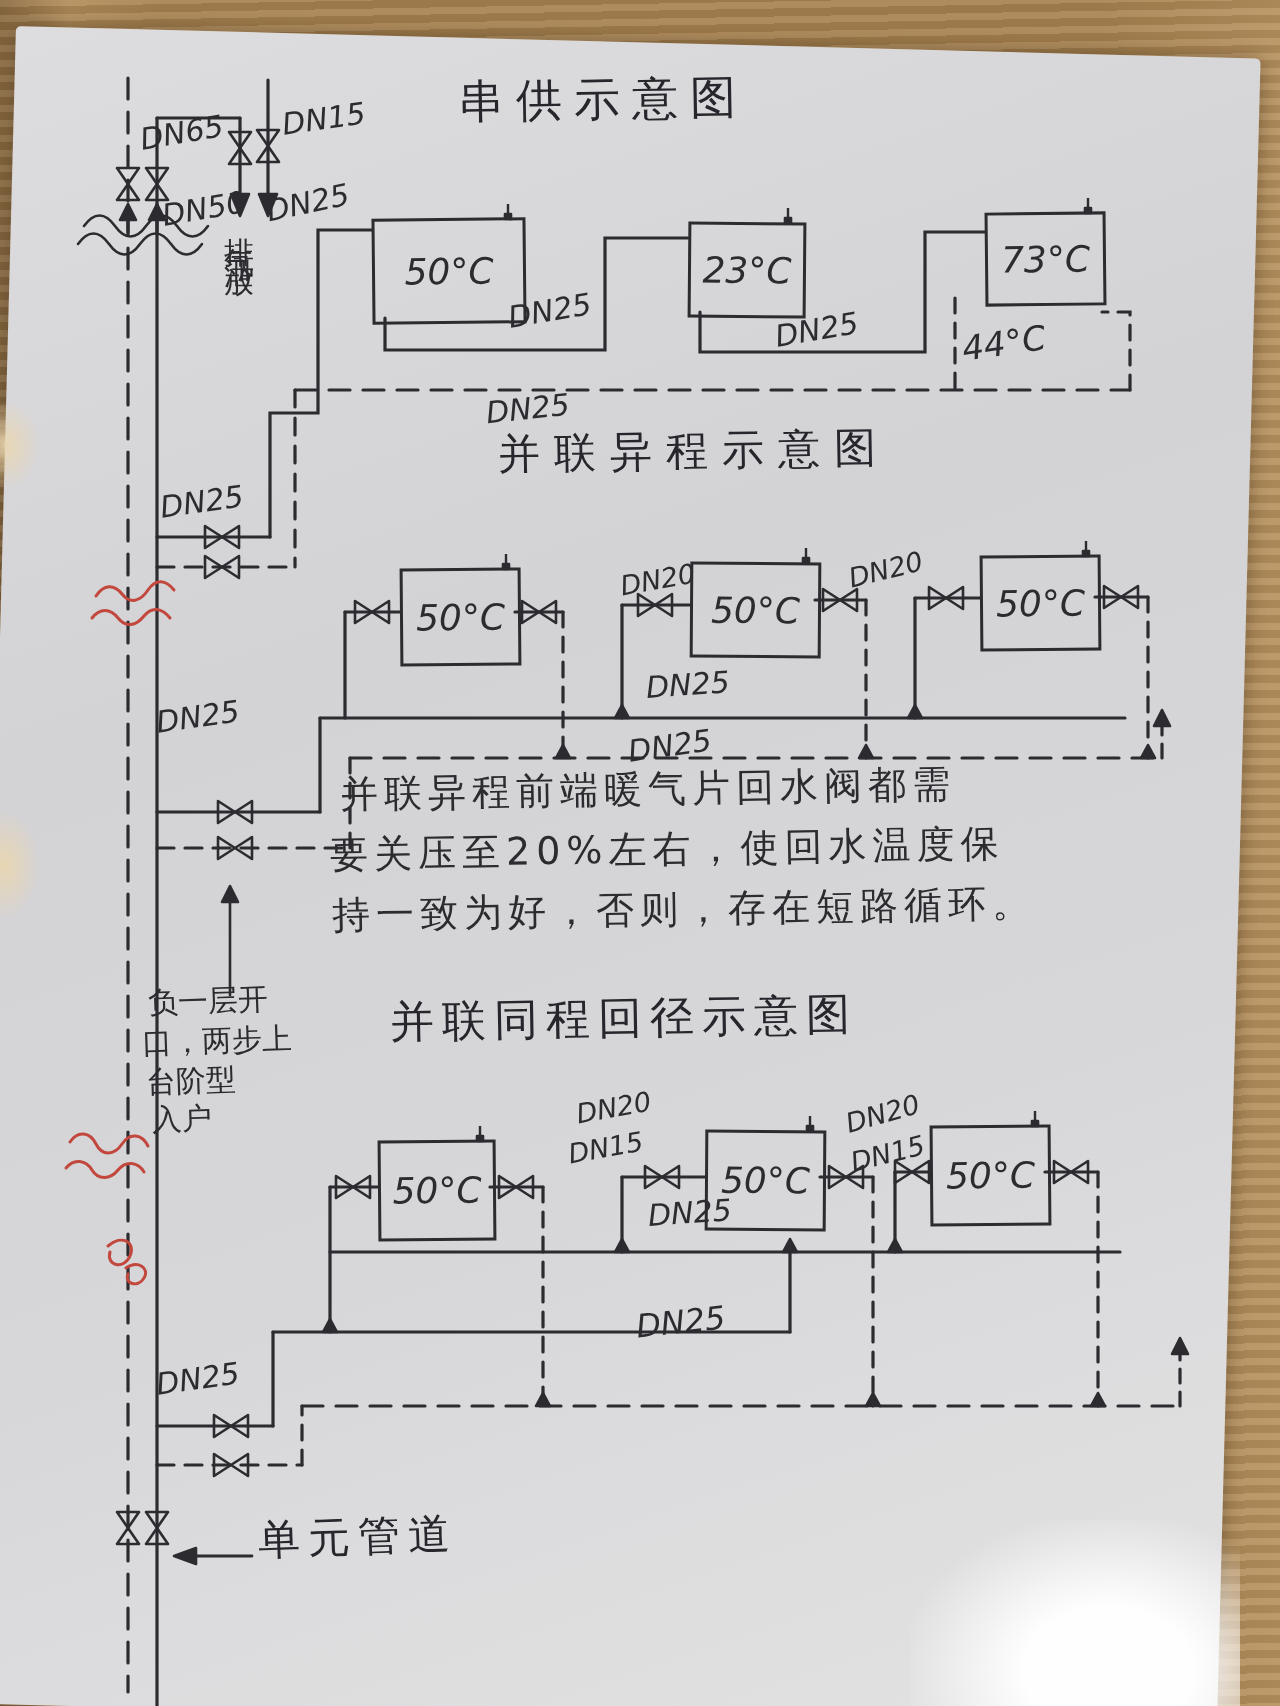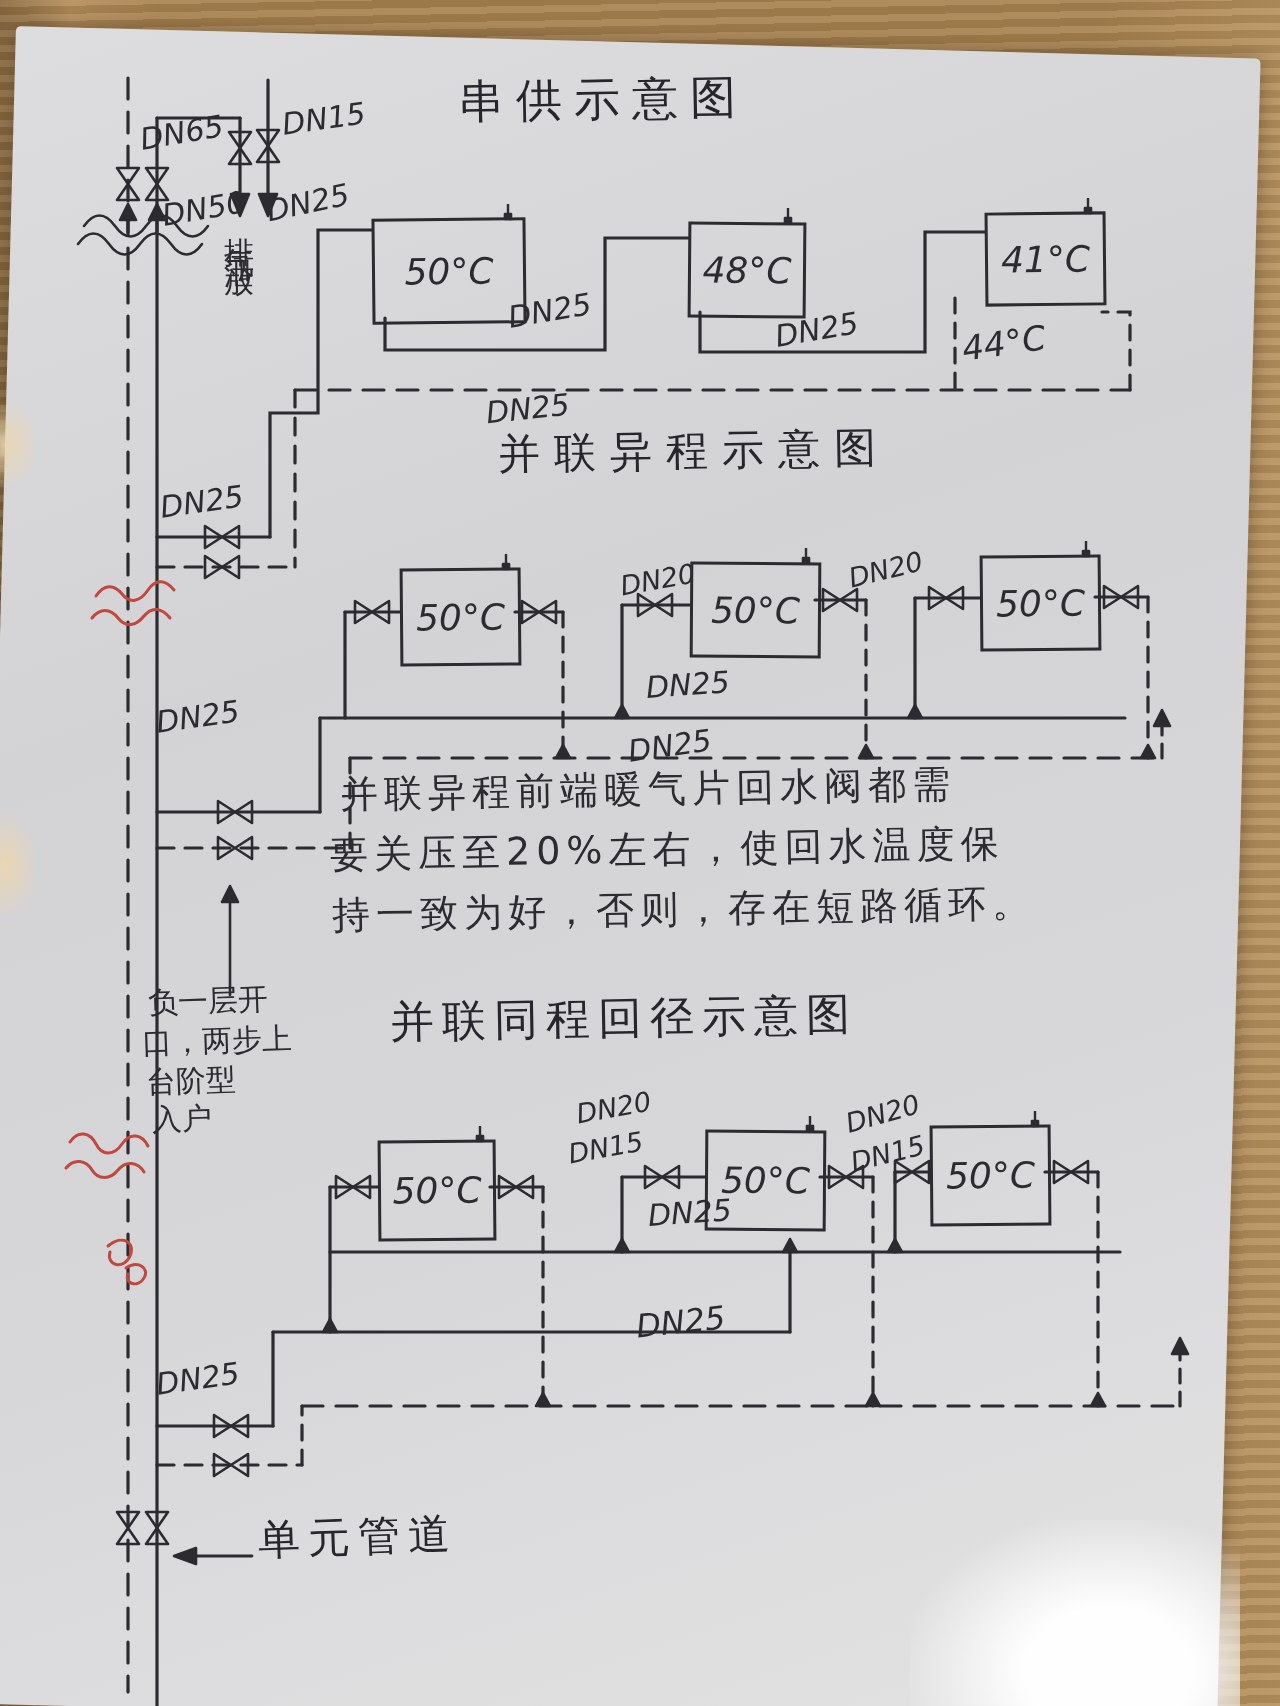--- a/index.html
+++ b/index.html
@@ -196,24 +196,24 @@
   <div class="lbl" style="left:140px;top:118px;font-size:30px;transform:rotate(-10deg);">DN65</div>
   <div class="lbl" style="left:282px;top:104px;font-size:30px;transform:rotate(-8deg);">DN15</div>
   <div class="lbl" style="left:162px;top:194px;font-size:30px;transform:rotate(-10deg);">DN50</div>
   <div class="lbl" style="left:266px;top:188px;font-size:30px;transform:rotate(-12deg);">DN25</div>
   <div class="vent" style="left:224px;top:214px;height:175px;">排气泄放</div>
 
   <div class="rad" style="left:372px;top:218px;width:148px;height:100px;transform:rotate(-0.6deg);">
     <span>50°C</span>
     </div>
   <div class="rad" style="left:688px;top:222px;width:112px;height:90px;transform:rotate(0.5deg);">
-    <span>48°C</span>
+    <span>23°C</span>
     </div>
   <div class="rad" style="left:985px;top:212px;width:115px;height:88px;transform:rotate(-0.6deg);">
-    <span>41°C</span>
+    <span>73°C</span>
     </div>
   <div class="lbl" style="left:508px;top:296px;font-size:30px;transform:rotate(-10deg);">DN25</div>
   <div class="lbl" style="left:775px;top:315px;font-size:30px;transform:rotate(-10deg);">DN25</div>
   <div class="lbl" style="left:962px;top:326px;font-size:34px;transform:rotate(-8deg);">44°C</div>
   <div class="lbl" style="left:486px;top:394px;font-size:30px;transform:rotate(-6deg);">DN25</div>
   <div class="lbl" style="left:160px;top:487px;font-size:30px;transform:rotate(-8deg);">DN25</div>
 
   <div class="rad" style="left:400px;top:568px;width:115px;height:92px;transform:rotate(-0.5deg);">
     <span>50°C</span>
     </div>

